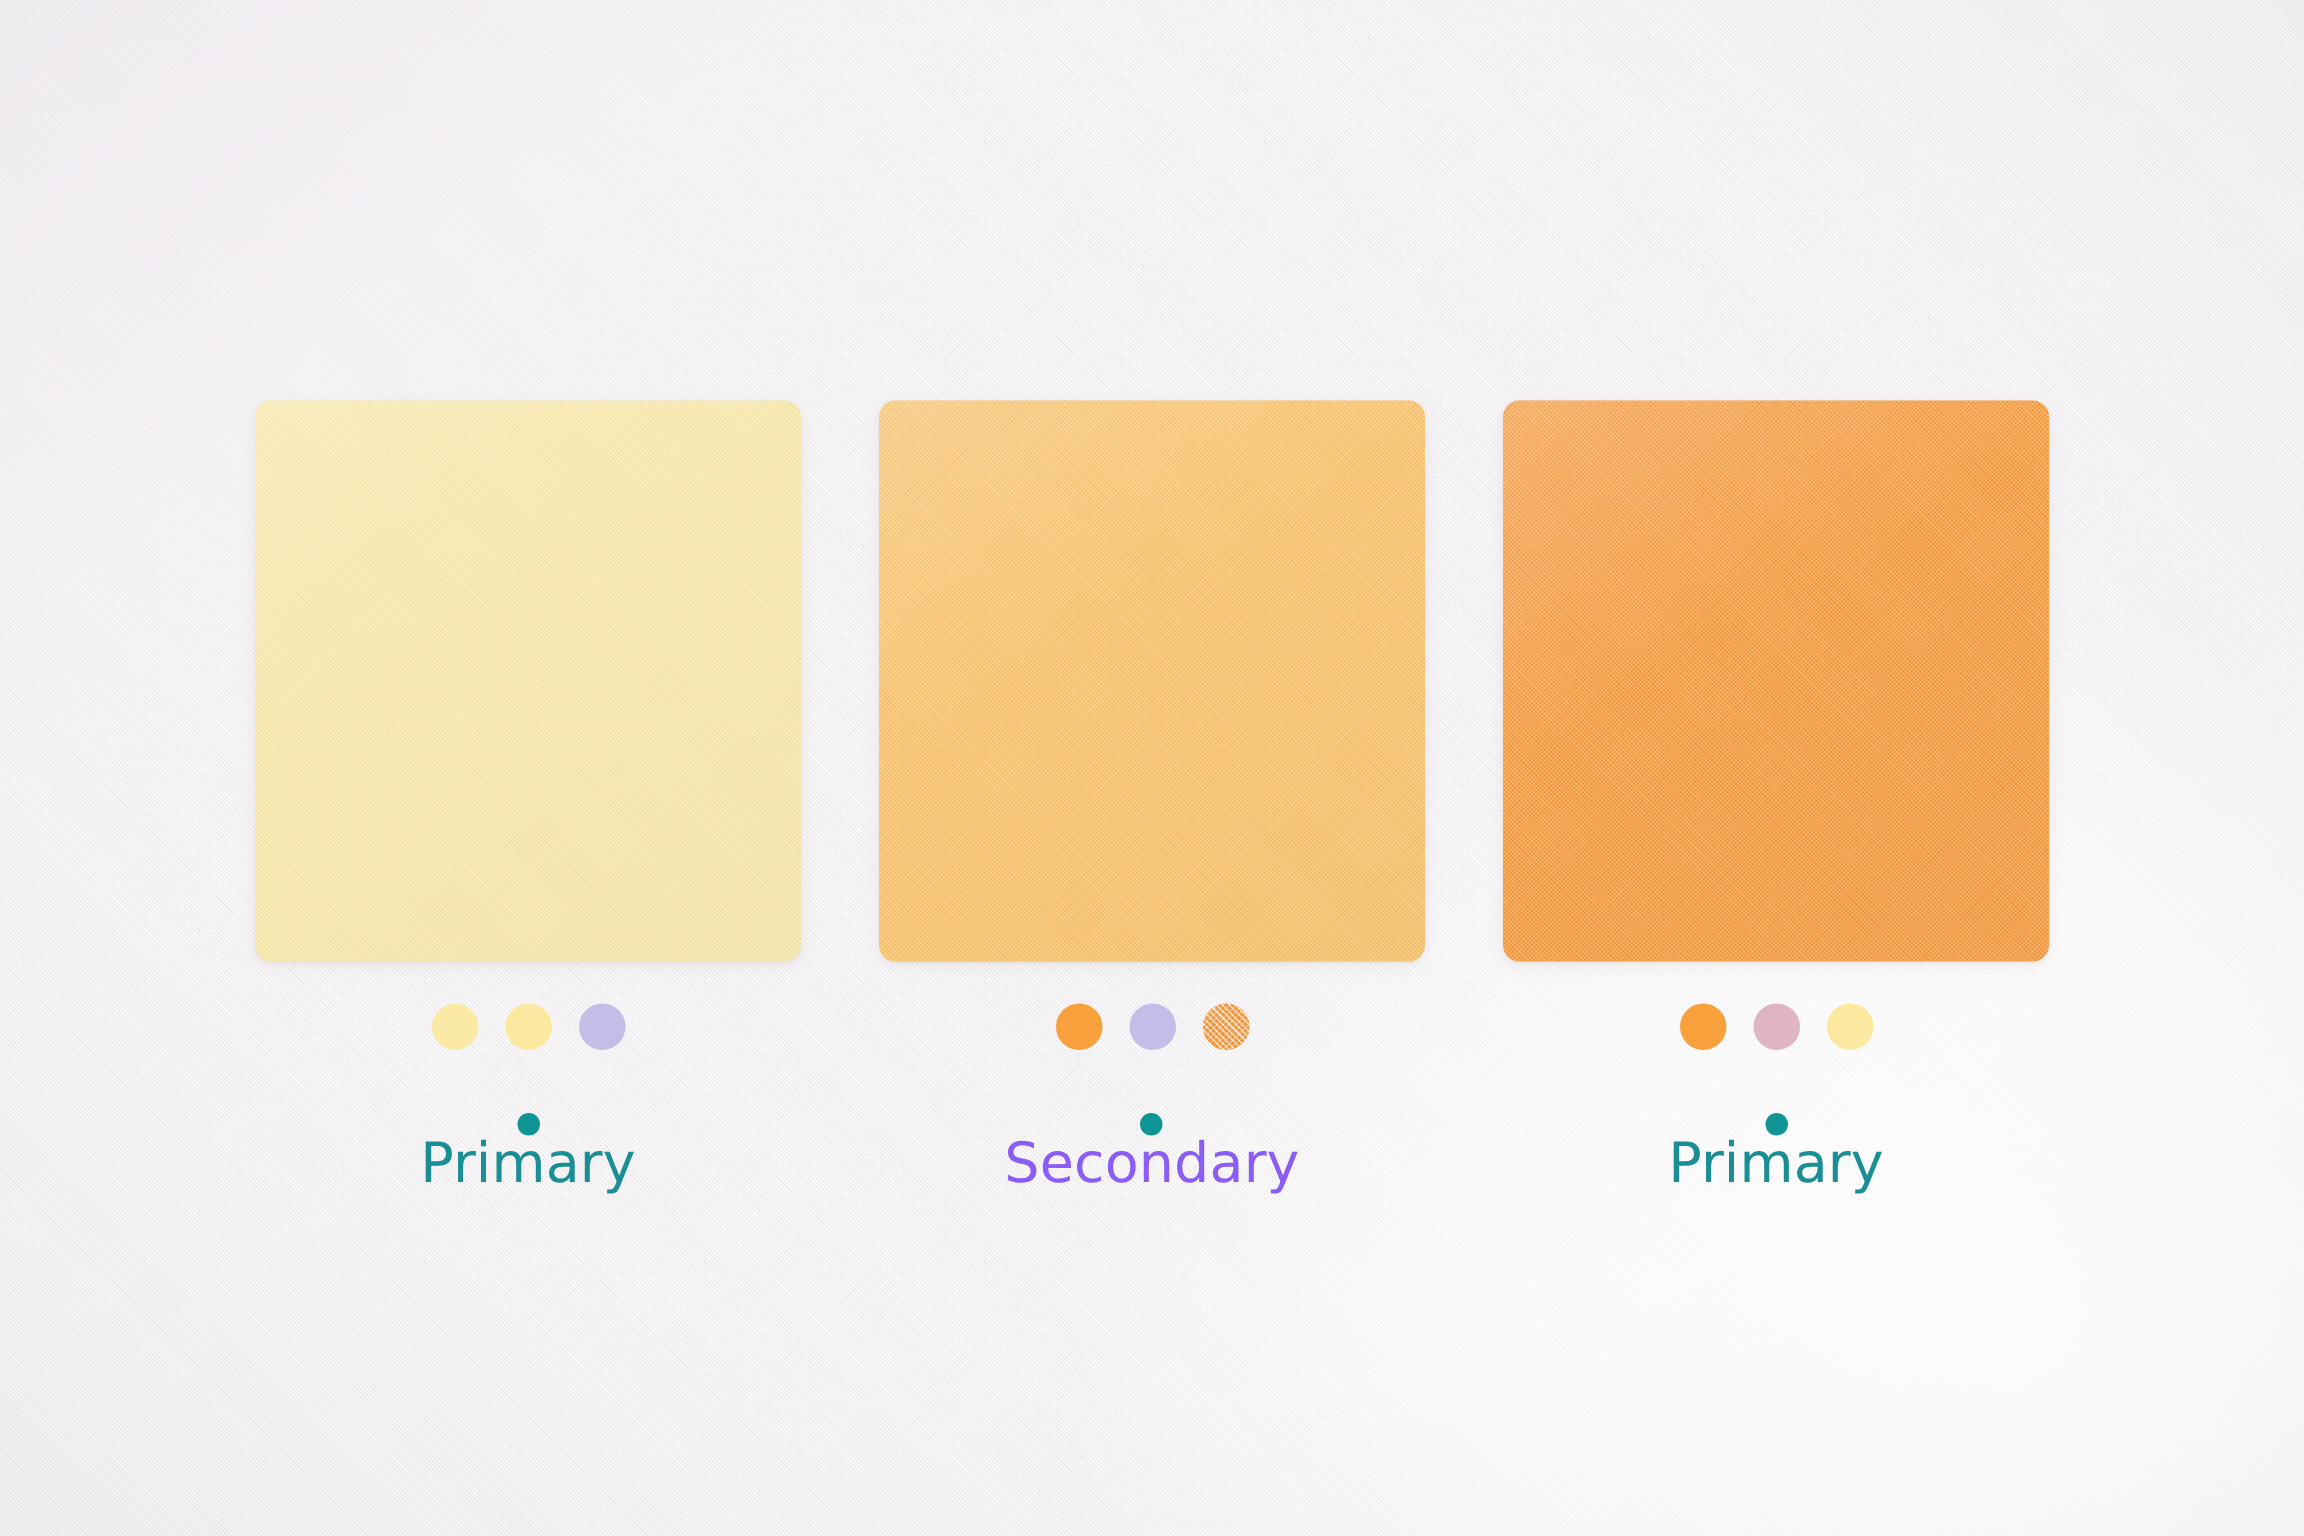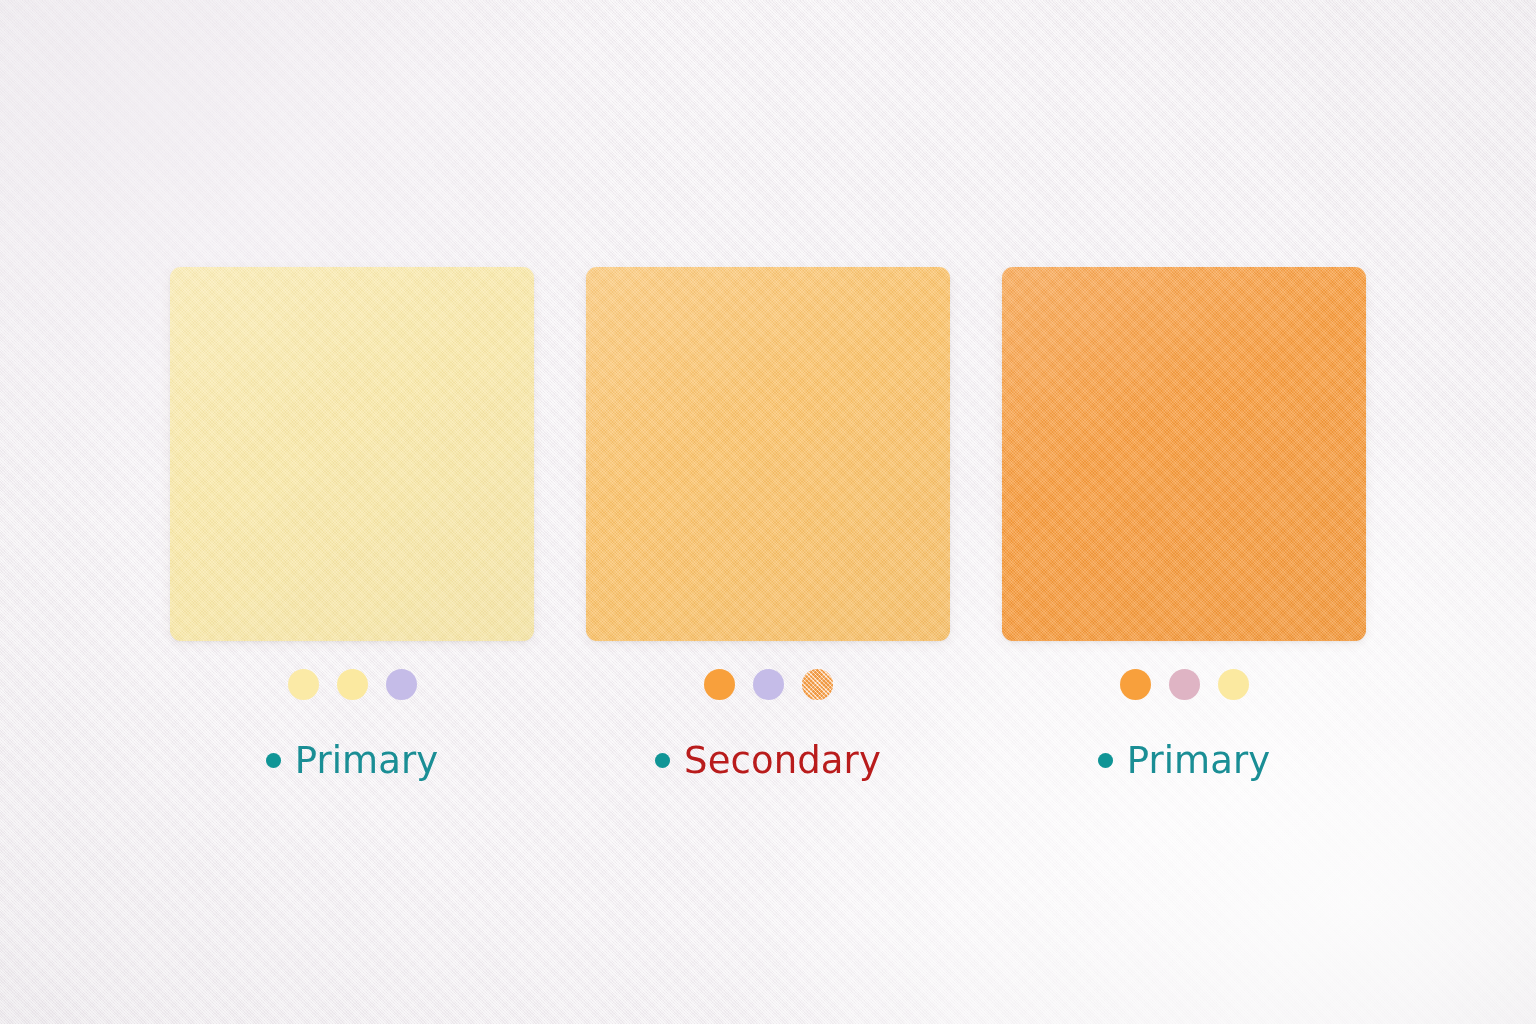--- a/index.html
+++ b/index.html
@@ -146,21 +146,21 @@
         rgba(255,255,255,0.45) 1px,
         rgba(235,140,40,0.35) 1px,
         rgba(235,140,40,0.35) 3px);
   }
 
   
   .label-row {
     margin-top: 42px;
     display: flex;
     align-items: center;
-    gap: 14px;
+    flex-direction: column;
   }
   .label-bullet {
     width: 15px;
     height: 15px;
     border-radius: 50%;
     flex: 0 0 auto;
   }
   .label-text {
     font-family: "DejaVu Sans", "Liberation Sans", sans-serif;
     font-size: 37px;
@@ -201,21 +201,21 @@
         <div class="swatch-texture"></div>
         <div class="swatch-sheen"></div>
       </div>
       <div class="dot-row">
         <span class="dot" style="background-color: rgb(248, 160, 60);"></span>
         <span class="dot" style="background-color: rgb(197, 188, 232);"></span>
         <span class="dot textured" style="background-color: rgb(249, 176, 112);"></span>
       </div>
       <div class="label-row">
         <span class="label-bullet" style="background-color: rgb(16, 149, 150);"></span>
-        <span class="label-text" style="color: #b91c1c;">Secondary</span>
+        <span class="label-text" style="color: #8b5cf6;">Secondary</span>
       </div>
     </div>
 
     <div class="palette-card">
       <div class="swatch" style="background-color: rgb(247, 154, 58);">
         <div class="swatch-texture"></div>
         <div class="swatch-sheen"></div>
       </div>
       <div class="dot-row">
         <span class="dot" style="background-color: rgb(248, 160, 60);"></span>

